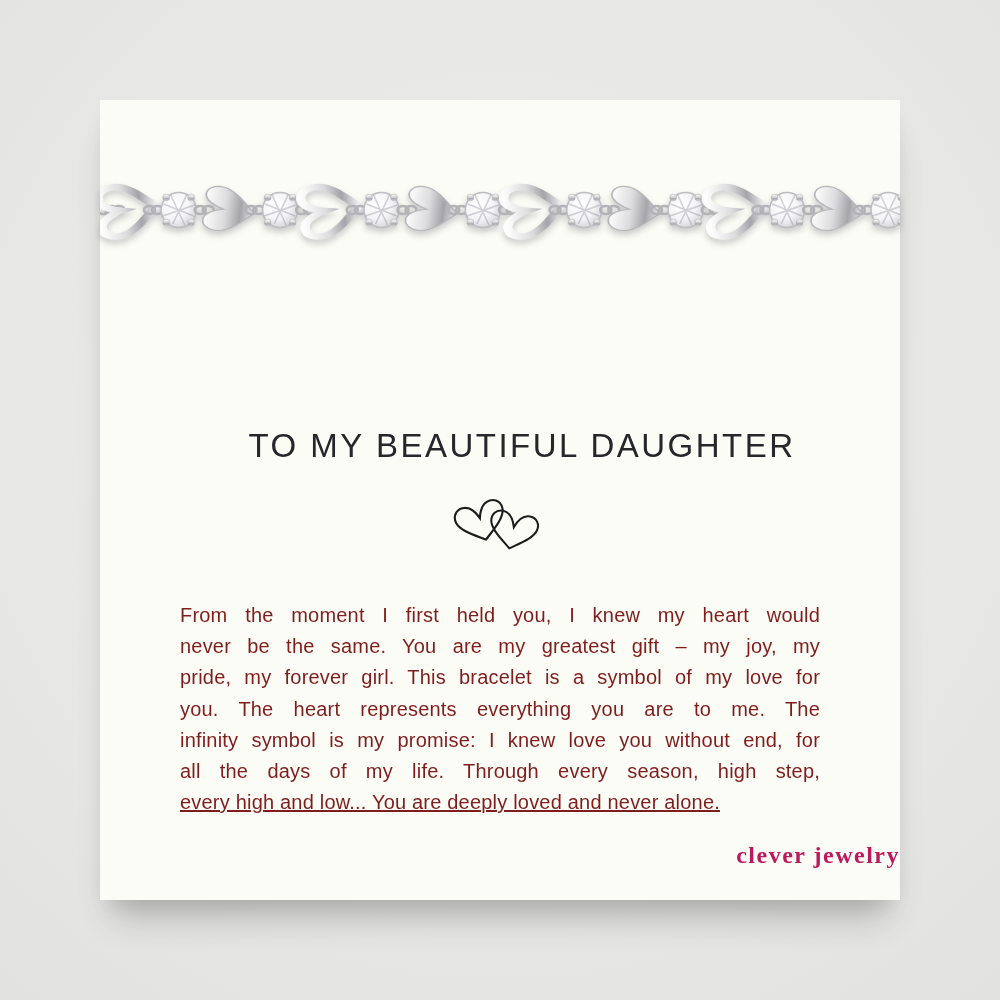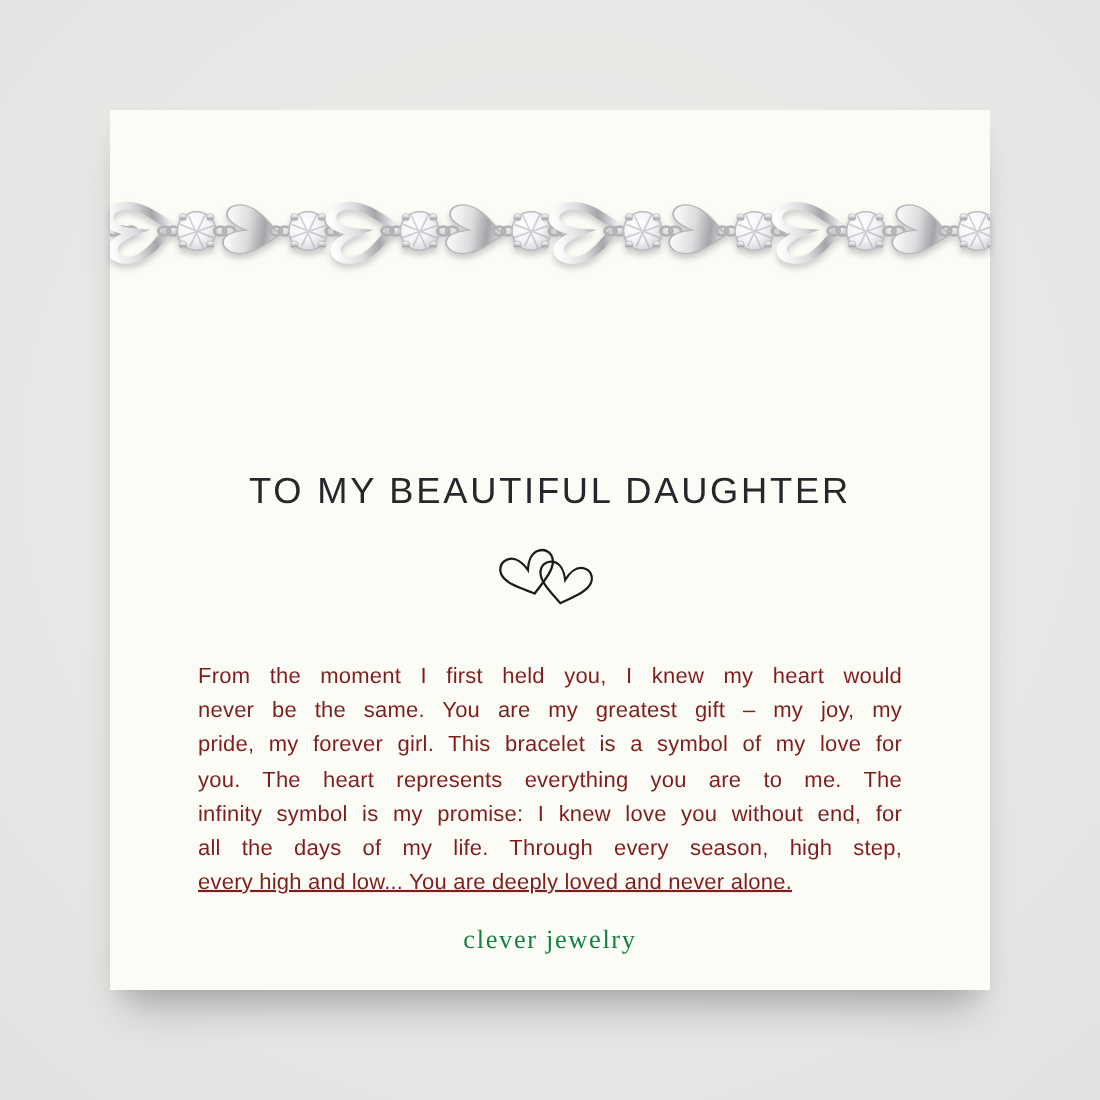--- a/index.html
+++ b/index.html
@@ -19,37 +19,38 @@
   .bracelet{
     position:absolute;left:0;top:74px;width:800px;height:72px;
     filter:drop-shadow(0 4px 3px rgba(110,110,118,0.35));
   }
   .link{fill:none;stroke:#b2b2b7;stroke-width:2.6;}
   .title{
     position:absolute;left:0;top:327px;width:100%;margin:0;
     text-align:center;
     font-size:33px;font-weight:500;letter-spacing:2.5px;
     color:#26262b;
+    padding-left:22px;
   }
   .hearts{
     position:absolute;left:345px;top:390px;width:110px;height:78px;
   }
   .message{
     position:absolute;left:80px;top:500px;width:640px;
     font-size:20px;font-weight:300;line-height:31.2px;
     color:#7f1d1d;letter-spacing:0.2px;
   }
   .mline{text-align:justify;text-align-last:justify;white-space:nowrap;}
   .mline.last{text-align-last:left;text-decoration:underline;}
   .brand{
     position:absolute;left:0;top:742px;width:100%;
-    text-align:center;
+    text-align:right;
     font-family:"Liberation Serif",serif;
-    font-size:24px;font-weight:400;letter-spacing:1.5px;
-    color:#15803d;
+    font-size:24px;font-weight:700;letter-spacing:1.5px;
+    color:#be185d;
   }
 </style>
 </head>
 <body>
 
 <div class="scene">
   <div class="card">
 
     <svg class="bracelet" viewBox="0 0 800 72" role="img" aria-label="Silver-tone chain bracelet with alternating open hearts, solid hearts and round cubic zirconia crystals">
       <defs>

